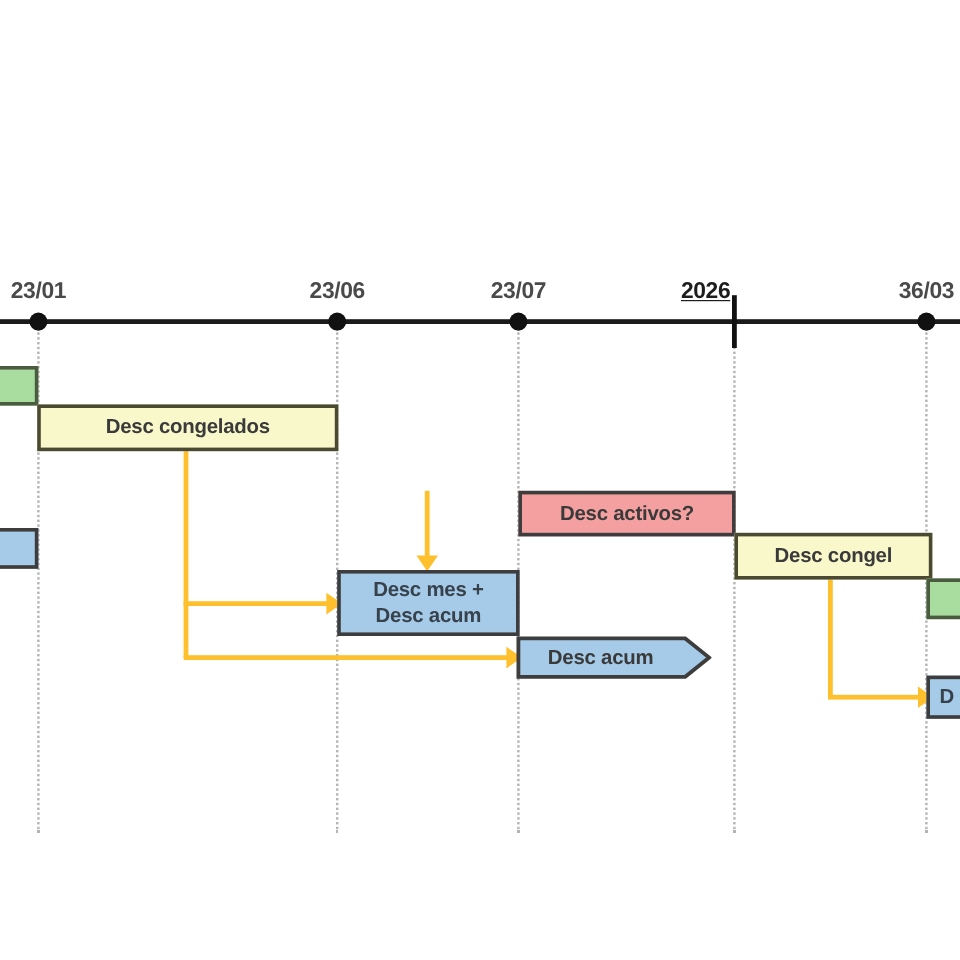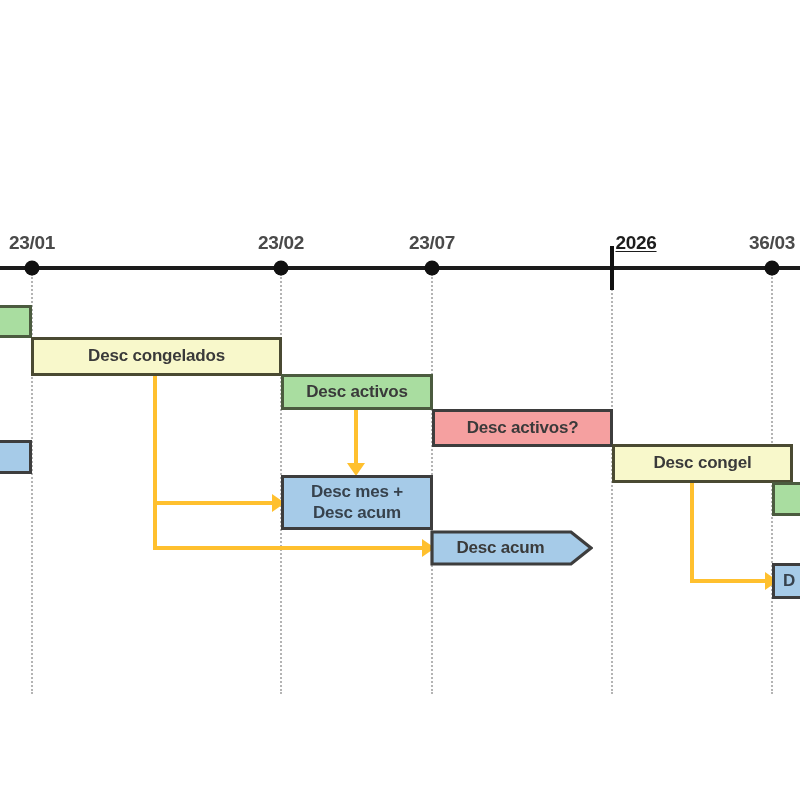--- a/index.html
+++ b/index.html
@@ -146,49 +146,48 @@
 
   <div class="axis-line"></div>
 
   <div class="tick-dot" style="left:32px;"></div>
   <div class="tick-dot" style="left:281px;"></div>
   <div class="tick-dot" style="left:432px;"></div>
   <div class="tick-bar" style="left:612px;"></div>
   <div class="tick-dot" style="left:772px;"></div>
 
   <div class="tick-label" style="left:32px;  top:232px;">23/01</div>
-  <div class="tick-label" style="left:281px; top:232px;">23/02</div>
+  <div class="tick-label" style="left:281px; top:232px;">23/06</div>
   <div class="tick-label" style="left:432px; top:232px;">23/07</div>
-  <div class="tick-label year" style="left:636px; top:232px;">2026</div>
+  <div class="tick-label year" style="left:588px; top:232px;">2026</div>
   <div class="tick-label" style="left:772px; top:232px;">36/03</div>
 
   <div class="conn v" style="left:155px; top:375px; height:173px;"></div>
   <div class="conn h" style="left:153px; top:501px; width:120px;"></div>
   <div class="arrowhead right" style="left:272px; top:503px;"></div>
   <div class="conn h" style="left:153px; top:546px; width:270px;"></div>
   <div class="arrowhead right" style="left:422px; top:548px;"></div>
 
   <div class="conn v" style="left:356px; top:409px; height:56px;"></div>
   <div class="arrowhead down" style="left:356px; top:463px;"></div>
 
   <div class="conn v" style="left:692px; top:482px; height:100px;"></div>
   <div class="conn h" style="left:690px; top:579px; width:76px;"></div>
   <div class="arrowhead right" style="left:765px; top:581px;"></div>
 
   <div class="box green" style="left:-10px; top:305px; width:42px;  height:33px;"></div>
 
   <div class="box yellow" style="left:31px;  top:337px; width:251px; height:39px;">Desc congelados</div>
 
-  <div class="box green" style="left:281px; top:374px; width:152px; height:36px;">Desc activos</div>
 
   <div class="box red" style="left:432px; top:409px; width:181px; height:38px;">Desc activos?</div>
 
   <div class="box blue" style="left:-10px; top:440px; width:42px;  height:34px;"></div>
 
-  <div class="box yellow" style="left:612px; top:444px; width:181px; height:39px;">Desc congel</div>
+  <div class="box yellow" style="left:612px; top:444px; width:165px; height:39px;">Desc congel</div>
 
   <div class="box green" style="left:772px; top:482px; width:40px;  height:34px;"></div>
 
   <div class="box blue" style="left:281px; top:475px; width:152px; height:55px;">
     <span style="white-space:pre-line;">Desc mes +
 Desc acum</span>
   </div>
 
   <div class="box chevron" style="left:430px; top:530px; width:163px; height:36px;">
     <svg class="chev-svg" viewBox="0 0 163 36" preserveAspectRatio="none">

